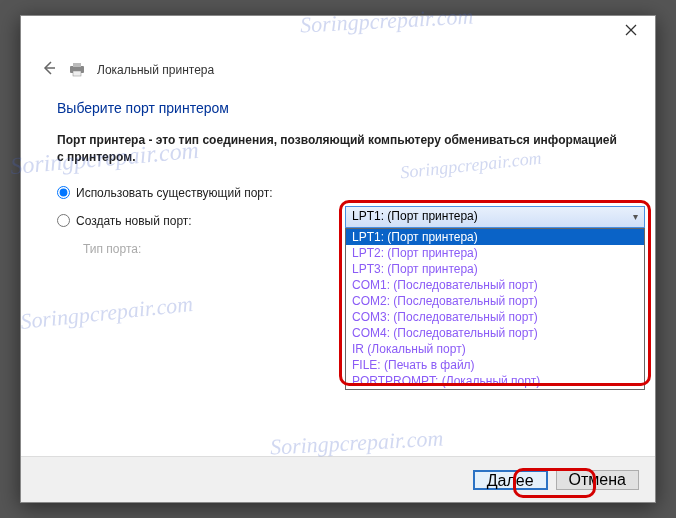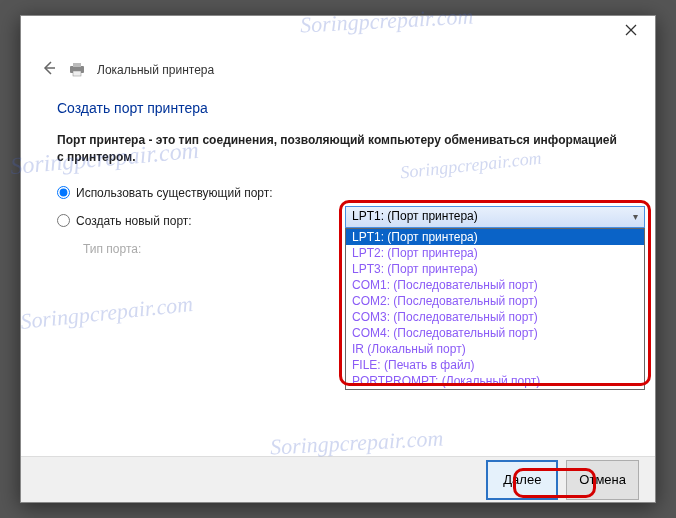--- a/index.html
+++ b/index.html
@@ -152,24 +152,24 @@
     background: #f0f0f0;
     border-top: 1px solid #ddd;
     display: flex;
     justify-content: flex-end;
     align-items: center;
     padding-right: 16px;
     gap: 8px;
   }
   .btn {
     min-width: 72px;
-    height: 40px;
+    height: 20px;
     border: 1px solid #adadad;
     background: #e1e1e1;
-    font-size: 13px;
+    font-size: 16px;
     cursor: pointer;
     padding: 0 12px;
   }
   .btn.primary {
     border: 2px solid #2b72c4;
     background: #e5f1fb;
   }
 </style>
 </head>
 <body>
@@ -202,21 +202,21 @@
       <svg class="printer-icon" viewBox="0 0 20 16">
         <rect x="3" y="5" width="14" height="7" fill="#888" rx="1"></rect>
         <rect x="6" y="2" width="8" height="4" fill="#bbb"></rect>
         <rect x="6" y="10" width="8" height="5" fill="#eee" stroke="#888" stroke-width="0.5"></rect>
       </svg>
     </span>
     <span class="header-title">Локальный принтера</span>
   </div>
 
   <div class="content">
-    <div class="heading">Создать порт принтера</div>
+    <div class="heading">Выберите порт принтером</div>
     <div class="desc">Порт принтера - это тип соединения, позволяющий компьютеру обмениваться информацией с принтером.</div>
 
     <div class="radio-row">
       <input type="radio" name="portmode" checked="" style="">
       <span class="radio-label">Использовать существующий порт:</span>
     </div>
     <div class="radio-row">
       <input type="radio" name="portmode" style="">
       <span class="radio-label">Создать новый порт:</span>
     </div>

